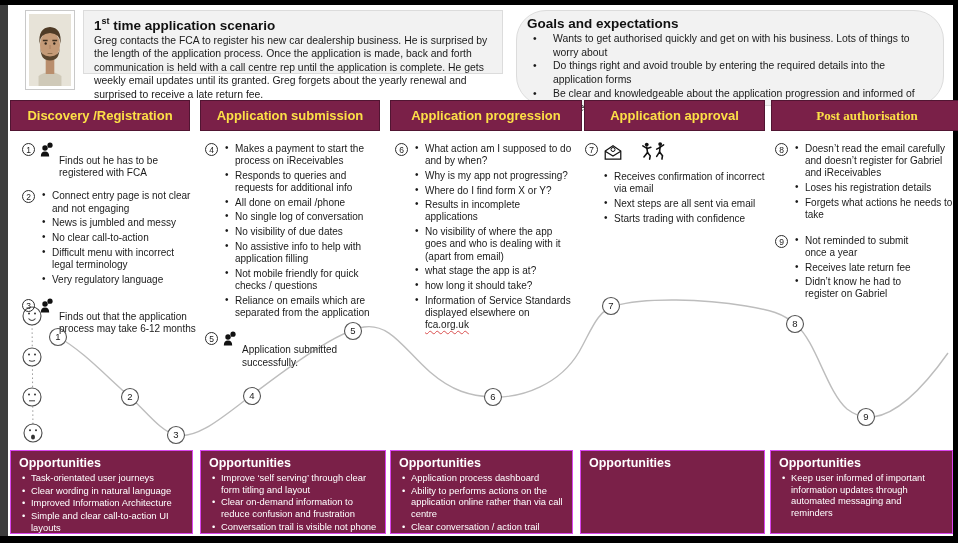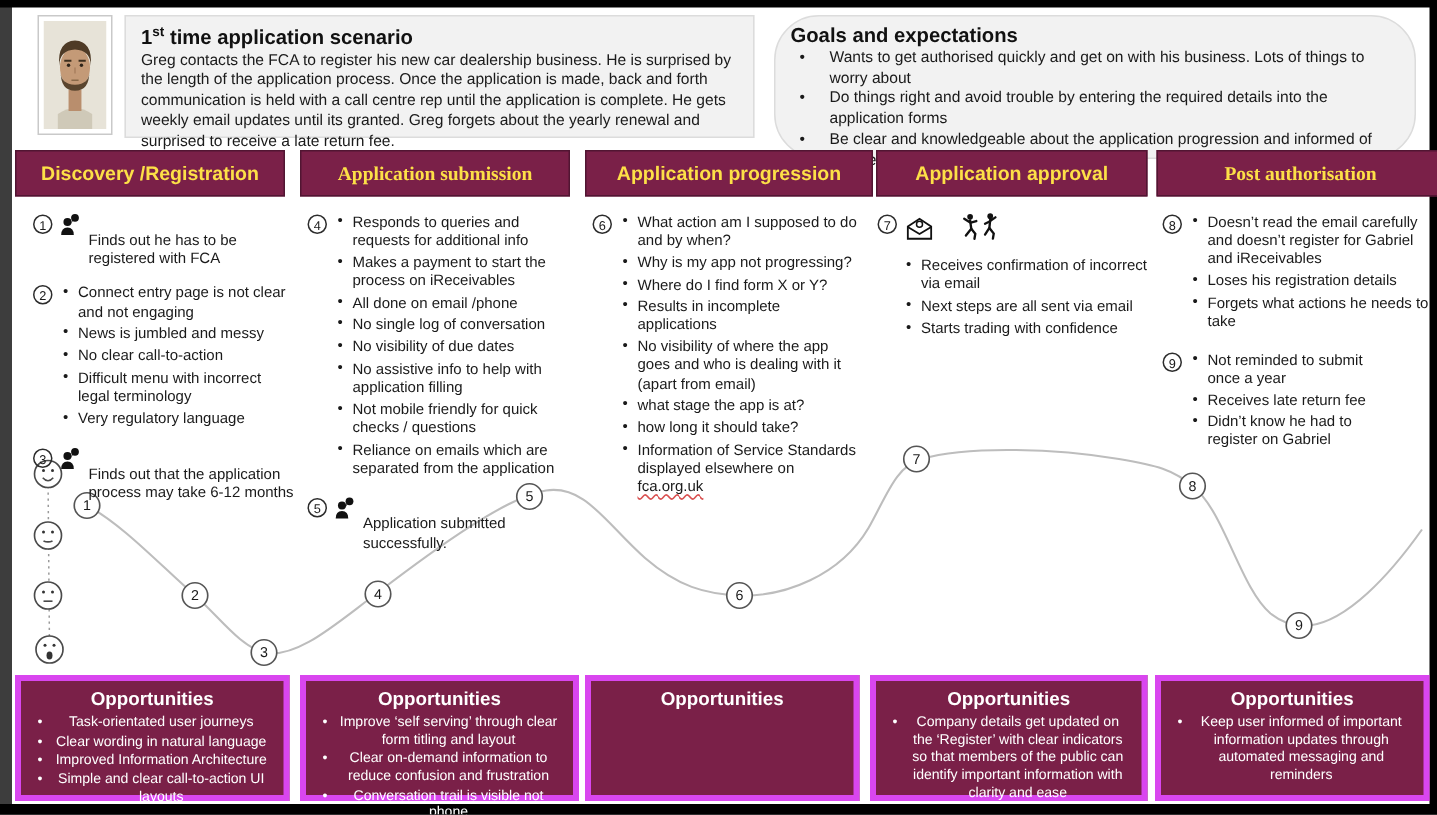--- a/index.html
+++ b/index.html
@@ -13,21 +13,21 @@
   #slide{position:absolute;left:8px;top:5px;right:5px;bottom:7px;background:#fff;}
   #layer{position:absolute;inset:0;}
   .overlay{position:absolute;left:0;top:0;width:958px;height:543px;pointer-events:none;}
 
   
   .photo-frame{position:absolute;left:25px;top:10px;width:50px;height:80px;background:#fff;
                border:1px solid #c9c9c9;box-sizing:border-box;padding:3px;}
   .photo-frame svg{display:block;width:100%;height:100%;}
   .box{position:absolute;background:#f2f2f2;border:1px solid #dcdcdc;box-sizing:border-box;
        padding:4px 10px 4px 10px;}
-  .scenario-box{left:83px;top:10px;width:420px;height:82px;}
+  .scenario-box{left:83px;top:10px;width:420px;height:64px;}
   .goals-box{left:516px;top:10px;width:428px;height:96px;border-radius:30px;}
   .btitle{font-weight:bold;font-size:13.5px;color:#111;margin:1px 0 1px;}
   .btext{font-size:10.4px;line-height:1.3;color:#1a1a1a;}
   .goal-list{list-style:none;margin:1px 0 16px;padding:0;font-size:10.4px;line-height:1.32;}
   .goal-list li{position:relative;padding-left:26px;}
   .goal-list li::before{content:"\2022";position:absolute;left:6px;}
 
   
   .hdr{position:absolute;top:100px;height:31px;background:var(--maroon);border:1px solid #511532;
        box-sizing:border-box;color:#fde047;font-weight:bold;font-size:13px;
@@ -41,22 +41,22 @@
   .gicon{flex:0 0 auto;margin-top:0;}
   .gtext{padding-top:1px;margin-top:12px;}
   .bl{list-style:none;margin:0;padding:1px 0 0 1px;}
   .bl li{position:relative;padding-left:11px;margin-bottom:2.5px;}
   .bl li::before{content:"\2022";position:absolute;left:1px;top:-1px;}
   .icon-row{display:flex;gap:16px;align-items:flex-end;margin:0 0 4px 0;}
   .squiggle{text-decoration:underline;text-decoration-style:wavy;text-decoration-color:#d94f4f;
             text-decoration-thickness:1px;text-underline-offset:2px;}
 
   
-  .opp{position:absolute;top:450px;height:84px;background:var(--maroon);border:4px solid #d946ef;
-       box-sizing:border-box;color:#fff;padding:5px 8px 4px;text-align:center;}
+  .opp{position:absolute;top:450px;height:84px;background:var(--maroon);border:1px solid #d946ef;
+       box-sizing:border-box;color:#fff;padding:5px 8px 4px;}
   .otitle{font-weight:bold;font-size:12.5px;margin:0 0 2px;}
   .opp ul{list-style:none;margin:0;padding:0;font-size:9.4px;line-height:1.24;}
   .opp li{position:relative;padding-left:12px;margin-bottom:1px;}
   .opp li::before{content:"\2022";position:absolute;left:3px;}
 </style>
 </head>
 <body>
 
 <div id="stage">
   <div id="left-strip"></div>
@@ -163,21 +163,21 @@
     <div class="box goals-box">
       <div class="btitle">Goals and expectations</div>
       <ul class="goal-list">
         <li>Wants to get authorised quickly and get on with his business. Lots of things to worry about</li>
         <li>Do things right and avoid trouble by entering the required details into the application forms</li>
         <li>Be clear and knowledgeable about the application progression and informed of any delays</li>
       </ul>
     </div>
 
     <div class="hdr" style="left:10px;width:180px;">Discovery /Registration</div>
-    <div class="hdr" style="left:200px;width:180px;font-family:Liberation Serif, serif;">Application submission</div>
+    <div class="hdr" style="left:200px;width:180px;">Application submission</div>
     <div class="hdr" style="left:390px;width:192px;">Application progression</div>
     <div class="hdr" style="left:584px;width:181px;">Application approval</div>
     <div class="hdr" style="left:771px;width:192px;font-family:Liberation Serif, serif;">Post authorisation</div>
 
     <div class="col" style="left:22px;width:175px;">
       <div class="group">
         <span class="badge">1</span>
         <span class="gicon">
           <svg width="14" height="15" viewBox="0 0 14 15">
               <circle cx="5" cy="6" r="2.7" fill="#111"></circle>
@@ -209,22 +209,22 @@
             </svg>
         </span>
         <div class="gtext">Finds out that the application process may take 6-12 months</div>
       </div>
     </div>
 
     <div class="col" style="left:205px;width:180px;">
       <div class="group">
         <span class="badge">4</span>
         <ul class="bl">
+          <li>Makes a payment to start the process on iReceivables</li>
           <li>Responds to queries and requests for additional info</li>
-          <li>Makes a payment to start the process on iReceivables</li>
           <li>All done on email /phone</li>
           <li>No single log of conversation</li>
           <li>No visibility of due dates</li>
           <li>No assistive info to help with application filling</li>
           <li>Not mobile friendly for quick checks / questions</li>
           <li>Reliance on emails which are separated from the application</li>
         </ul>
       </div>
       <div class="group">
         <span class="badge">5</span>
@@ -319,26 +319,28 @@
     <div class="opp" style="left:200px;width:186px;">
       <div class="otitle">Opportunities</div>
       <ul>
         <li>Improve ‘self serving’ through clear form titling and layout</li>
         <li>Clear on-demand information to reduce confusion and frustration</li>
         <li>Conversation trail is visible not phone</li>
       </ul>
     </div>
     <div class="opp" style="left:390px;width:183px;">
       <div class="otitle">Opportunities</div>
+      <ul>
+        <li>Application process dashboard</li>
+        <li>Ability to performs actions on the application online rather than via call centre</li>
+        <li>Clear conversation / action trail</li>
+      </ul>
     </div>
     <div class="opp" style="left:580px;width:185px;">
       <div class="otitle">Opportunities</div>
-      <ul>
-        <li>Company details get updated on the ‘Register’ with clear indicators so that members of the public can identify important information with clarity and ease</li>
-      </ul>
     </div>
     <div class="opp" style="left:770px;width:183px;">
       <div class="otitle">Opportunities</div>
       <ul>
         <li>Keep user informed of important information updates through automated messaging and reminders</li>
       </ul>
     </div>
 
   </div>
 </div>

